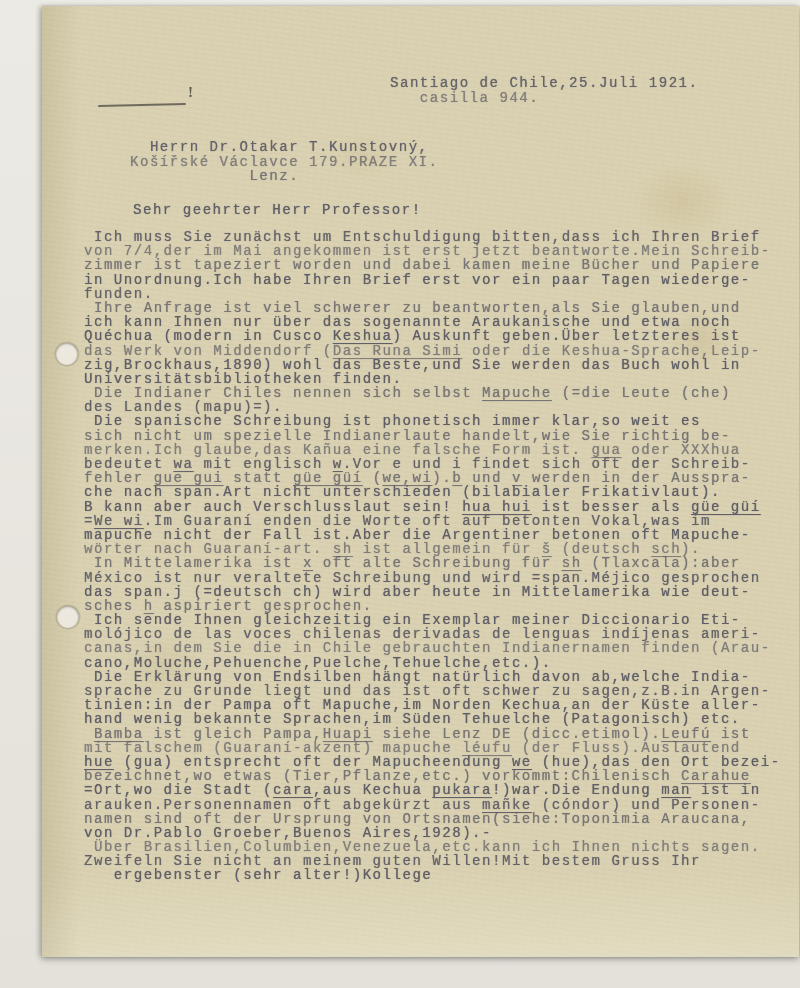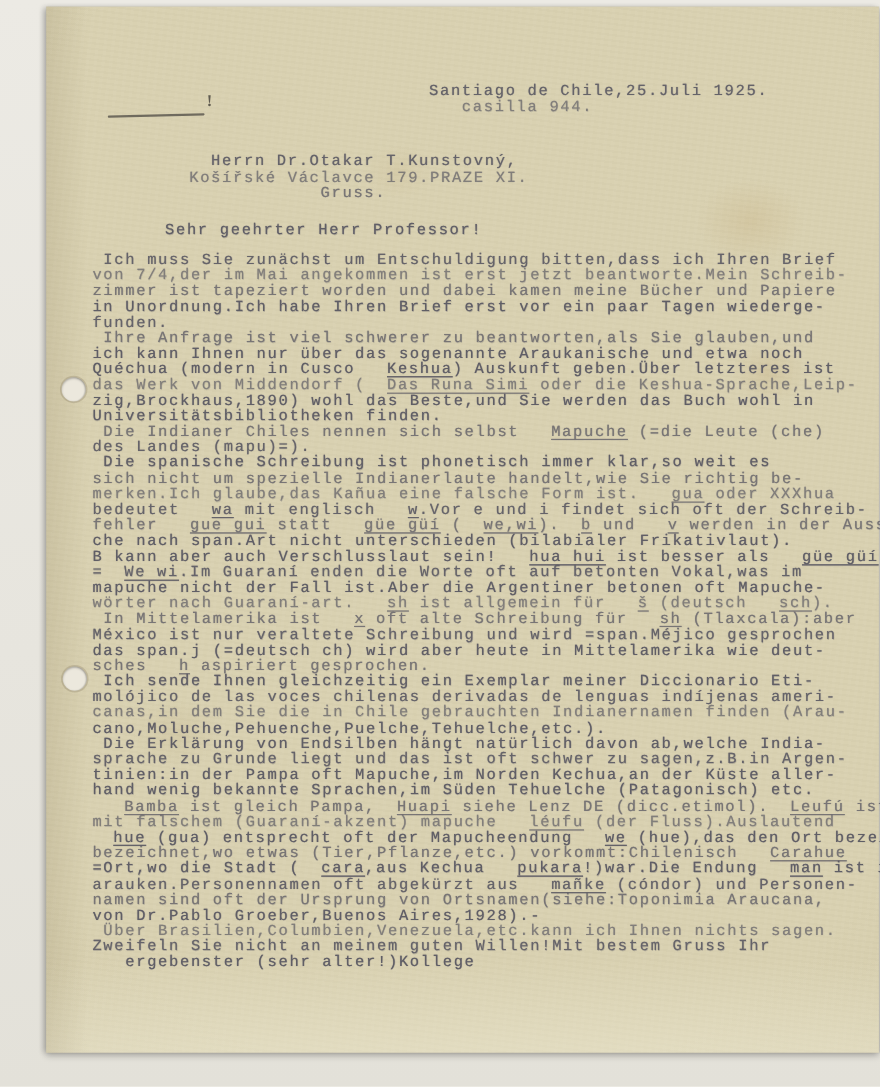--- a/index.html
+++ b/index.html
@@ -27,24 +27,24 @@
     font-size:14px;letter-spacing:1.55px;color:#53525e;white-space:pre;
     text-shadow:0 0 1px rgba(75,74,92,.6), .4px .4px 0 rgba(75,74,92,.25);
     opacity:.9;
   }
   .tline{line-height:14.2px;height:14.2px;}
   #dateline-block .tline{line-height:15px;height:15px;}
   #recipient-block .tline{line-height:14.5px;height:14.5px;}
   .tline:nth-child(3n){opacity:.8;}
   .tline:nth-child(4n+1){opacity:.95;}
   .tline:nth-child(7n+2){opacity:.72;}
-  .u{text-decoration:underline;text-decoration-thickness:1px;text-underline-offset:2.5px;margin-left:19px;}
+  .u{text-decoration:underline;text-decoration-thickness:1px;text-underline-offset:2.5px;}
   #dateline-block{position:absolute;left:348px;top:70px;}
-  #recipient-block{position:absolute;left:88px;top:134px;margin-left:42px;}
-  #salutation{position:absolute;left:108px;top:196px;}
+  #recipient-block{position:absolute;left:88px;top:134px;}
+  #salutation{position:absolute;left:91px;top:196px;}
   #body-block{position:absolute;left:42px;top:224px;}
   .hole{
     position:absolute;width:22px;height:22px;border-radius:50%;
     background:#ece8dd;
     box-shadow:inset 0 1px 2px rgba(0,0,0,.28), inset -1px 0 1px rgba(0,0,0,.12), 0 0 0 1.5px rgba(120,108,85,.25);
   }
   #hole-top{left:14px;top:337px;}
   #hole-bottom{left:15px;top:600px;}
   #pencil-mark{position:absolute;left:56px;top:76px;width:110px;height:32px;}
   #pencil-line{
@@ -64,22 +64,22 @@
   <div id="paper">
 
     <div class="hole" id="hole-top"></div>
     <div class="hole" id="hole-bottom"></div>
 
     <div id="pencil-mark">
       <div id="pencil-line"></div>
       <div id="pencil-exclamation">!</div>
     </div>
 
-    <div id="dateline-block" class="typed"><div class="tline"><span>Santiago de Chile,25.Juli 1925.</span></div><div class="tline"><span>   casilla 944.</span></div></div>
+    <div id="dateline-block" class="typed"><div class="tline"><span>Santiago de Chile,25.Juli 1921.</span></div><div class="tline"><span>   casilla 944.</span></div></div>
 
-    <div id="recipient-block" class="typed"><div class="tline"><span>  Herrn Dr.Otakar T.Kunstovný,</span></div><div class="tline"><span>Košířské Václavce 179.PRAZE XI.</span></div><div class="tline"><span>            Gruss.</span></div></div>
+    <div id="recipient-block" class="typed"><div class="tline"><span>  Herrn Dr.Otakar T.Kunstovný,</span></div><div class="tline"><span>Košířské Václavce 179.PRAZE XI.</span></div><div class="tline"><span>            Lenz.</span></div></div>
 
     <div id="salutation" class="typed">Sehr geehrter Herr Professor!</div>
 
     <div id="body-block" class="typed"><div class="tline"><span> Ich muss Sie zunächst um Entschuldigung bitten,dass ich Ihren Brief</span></div><div class="tline"><span>von 7/4,der im Mai angekommen ist erst jetzt beantworte.Mein Schreib-</span></div><div class="tline"><span>zimmer ist tapeziert worden und dabei kamen meine Bücher und Papiere</span></div><div class="tline"><span>in Unordnung.Ich habe Ihren Brief erst vor ein paar Tagen wiederge-</span></div><div class="tline"><span>funden.</span></div><div class="tline"><span> Ihre Anfrage ist viel schwerer zu beantworten,als Sie glauben,und</span></div><div class="tline"><span>ich kann Ihnen nur über das sogenannte Araukanische und etwa noch</span></div><div class="tline"><span>Quéchua (modern in Cusco </span><span class="u">Keshua</span><span>) Auskunft geben.Über letzteres ist</span></div><div class="tline"><span>das Werk von Middendorf (</span><span class="u">Das Runa Simi</span><span> oder die Keshua-Sprache,Leip-</span></div><div class="tline"><span>zig,Brockhaus,1890) wohl das Beste,und Sie werden das Buch wohl in</span></div><div class="tline"><span>Universitätsbibliotheken finden.</span></div><div class="tline"><span> Die Indianer Chiles nennen sich selbst </span><span class="u">Mapuche</span><span> (=die Leute (che)</span></div><div class="tline"><span>des Landes (mapu)=).</span></div><div class="tline"><span> Die spanische Schreibung ist phonetisch immer klar,so weit es</span></div><div class="tline"><span>sich nicht um spezielle Indianerlaute handelt,wie Sie richtig be-</span></div><div class="tline"><span>merken.Ich glaube,das Kañua eine falsche Form ist. </span><span class="u">gua</span><span> oder XXXhua</span></div><div class="tline"><span>bedeutet </span><span class="u">wa</span><span> mit englisch </span><span class="u">w</span><span>.Vor e und i findet sich oft der Schreib-</span></div><div class="tline"><span>fehler </span><span class="u">gue gui</span><span> statt </span><span class="u">güe güí</span><span> (</span><span class="u">we,wi</span><span>).</span><span class="u">b</span><span> und </span><span class="u">v</span><span> werden in der Ausspra-</span></div><div class="tline"><span>che nach span.Art nicht unterschieden (bilabialer Frikativlaut).</span></div><div class="tline"><span>B kann aber auch Verschlusslaut sein! </span><span class="u">hua hui</span><span> ist besser als </span><span class="u">güe güí</span></div><div class="tline"><span>=</span><span class="u">We wi</span><span>.Im Guaraní enden die Worte oft auf betonten Vokal,was im</span></div><div class="tline"><span>mapuche nicht der Fall ist.Aber die Argentiner betonen oft Mapuche-</span></div><div class="tline"><span>wörter nach Guaraní-art. </span><span class="u">sh</span><span> ist allgemein für </span><span class="u">š</span><span> (deutsch </span><span class="u">sch</span><span>).</span></div><div class="tline"><span> In Mittelamerika ist </span><span class="u">x</span><span> oft alte Schreibung für </span><span class="u">sh</span><span> (Tlaxcala):aber</span></div><div class="tline"><span>México ist nur veraltete Schreibung und wird =span.Méjico gesprochen</span></div><div class="tline"><span>das span.j (=deutsch ch) wird aber heute in Mittelamerika wie deut-</span></div><div class="tline"><span>sches </span><span class="u">h</span><span> aspiriert gesprochen.</span></div><div class="tline"><span> Ich sende Ihnen gleichzeitig ein Exemplar meiner Diccionario Eti-</span></div><div class="tline"><span>molójico de las voces chilenas derivadas de lenguas indíjenas ameri-</span></div><div class="tline"><span>canas,in dem Sie die in Chile gebrauchten Indianernamen finden (Arau-</span></div><div class="tline"><span>cano,Moluche,Pehuenche,Puelche,Tehuelche,etc.).</span></div><div class="tline"><span> Die Erklärung von Endsilben hängt natürlich davon ab,welche India-</span></div><div class="tline"><span>sprache zu Grunde liegt und das ist oft schwer zu sagen,z.B.in Argen-</span></div><div class="tline"><span>tinien:in der Pampa oft Mapuche,im Norden Kechua,an der Küste aller-</span></div><div class="tline"><span>hand wenig bekannte Sprachen,im Süden Tehuelche (Patagonisch) etc.</span></div><div class="tline"><span> </span><span class="u">Bamba</span><span> ist gleich Pampa,</span><span class="u">Huapi</span><span> siehe Lenz DE (dicc.etimol).</span><span class="u">Leufú</span><span> ist</span></div><div class="tline"><span>mit falschem (Guaraní-akzent) mapuche </span><span class="u">léufu</span><span> (der Fluss).Auslautend</span></div><div class="tline"><span class="u">hue</span><span> (gua) entsprecht oft der Mapucheendung </span><span class="u">we</span><span> (hue),das den Ort bezei-</span></div><div class="tline"><span>bezeichnet,wo etwas (Tier,Pflanze,etc.) vorkommt:Chilenisch </span><span class="u">Carahue</span></div><div class="tline"><span>=Ort,wo die Stadt (</span><span class="u">cara</span><span>,aus Kechua </span><span class="u">pukara</span><span>!)war.Die Endung </span><span class="u">man</span><span> ist in</span></div><div class="tline"><span>arauken.Personennamen oft abgekürzt aus </span><span class="u">mañke</span><span> (cóndor) und Personen-</span></div><div class="tline"><span>namen sind oft der Ursprung von Ortsnamen(siehe:Toponimia Araucana,</span></div><div class="tline"><span>von Dr.Pablo Groeber,Buenos Aires,1928).-</span></div><div class="tline"><span> Über Brasilien,Columbien,Venezuela,etc.kann ich Ihnen nichts sagen.</span></div><div class="tline"><span>Zweifeln Sie nicht an meinem guten Willen!Mit bestem Gruss Ihr</span></div><div class="tline"><span>   ergebenster (sehr alter!)Kollege</span></div></div>
 
   </div>
 </div>
 
 </body></html>

